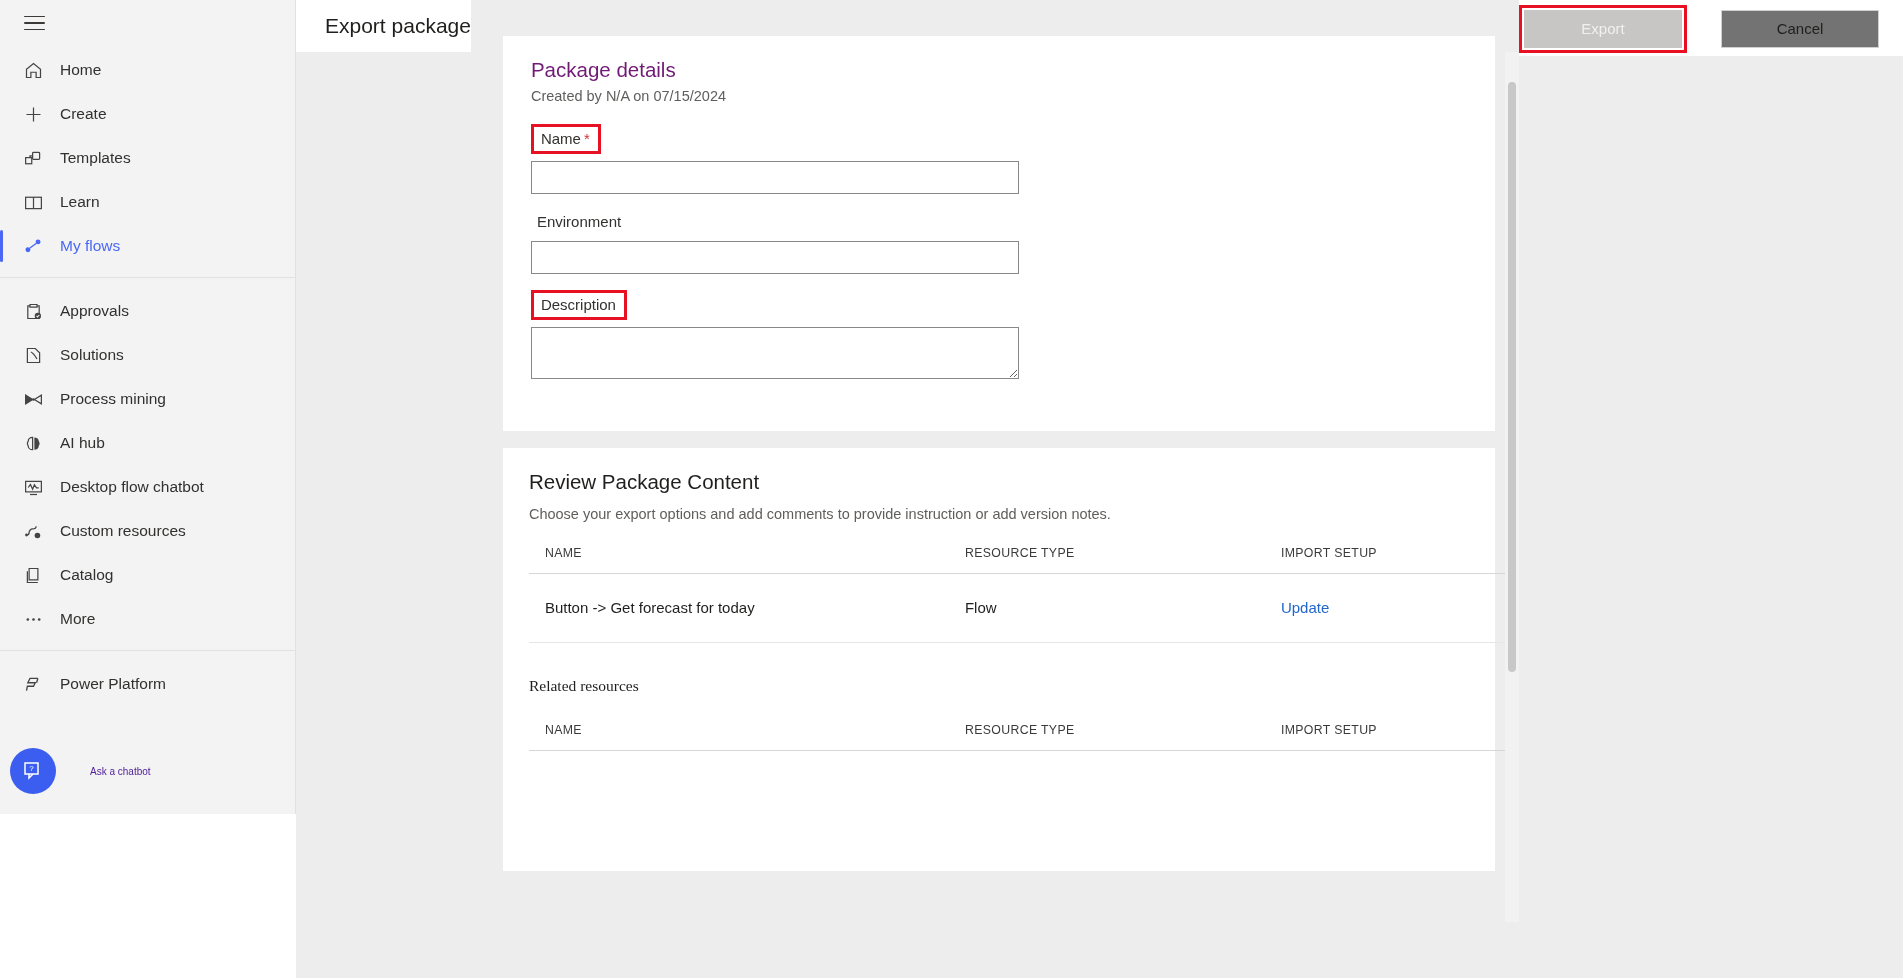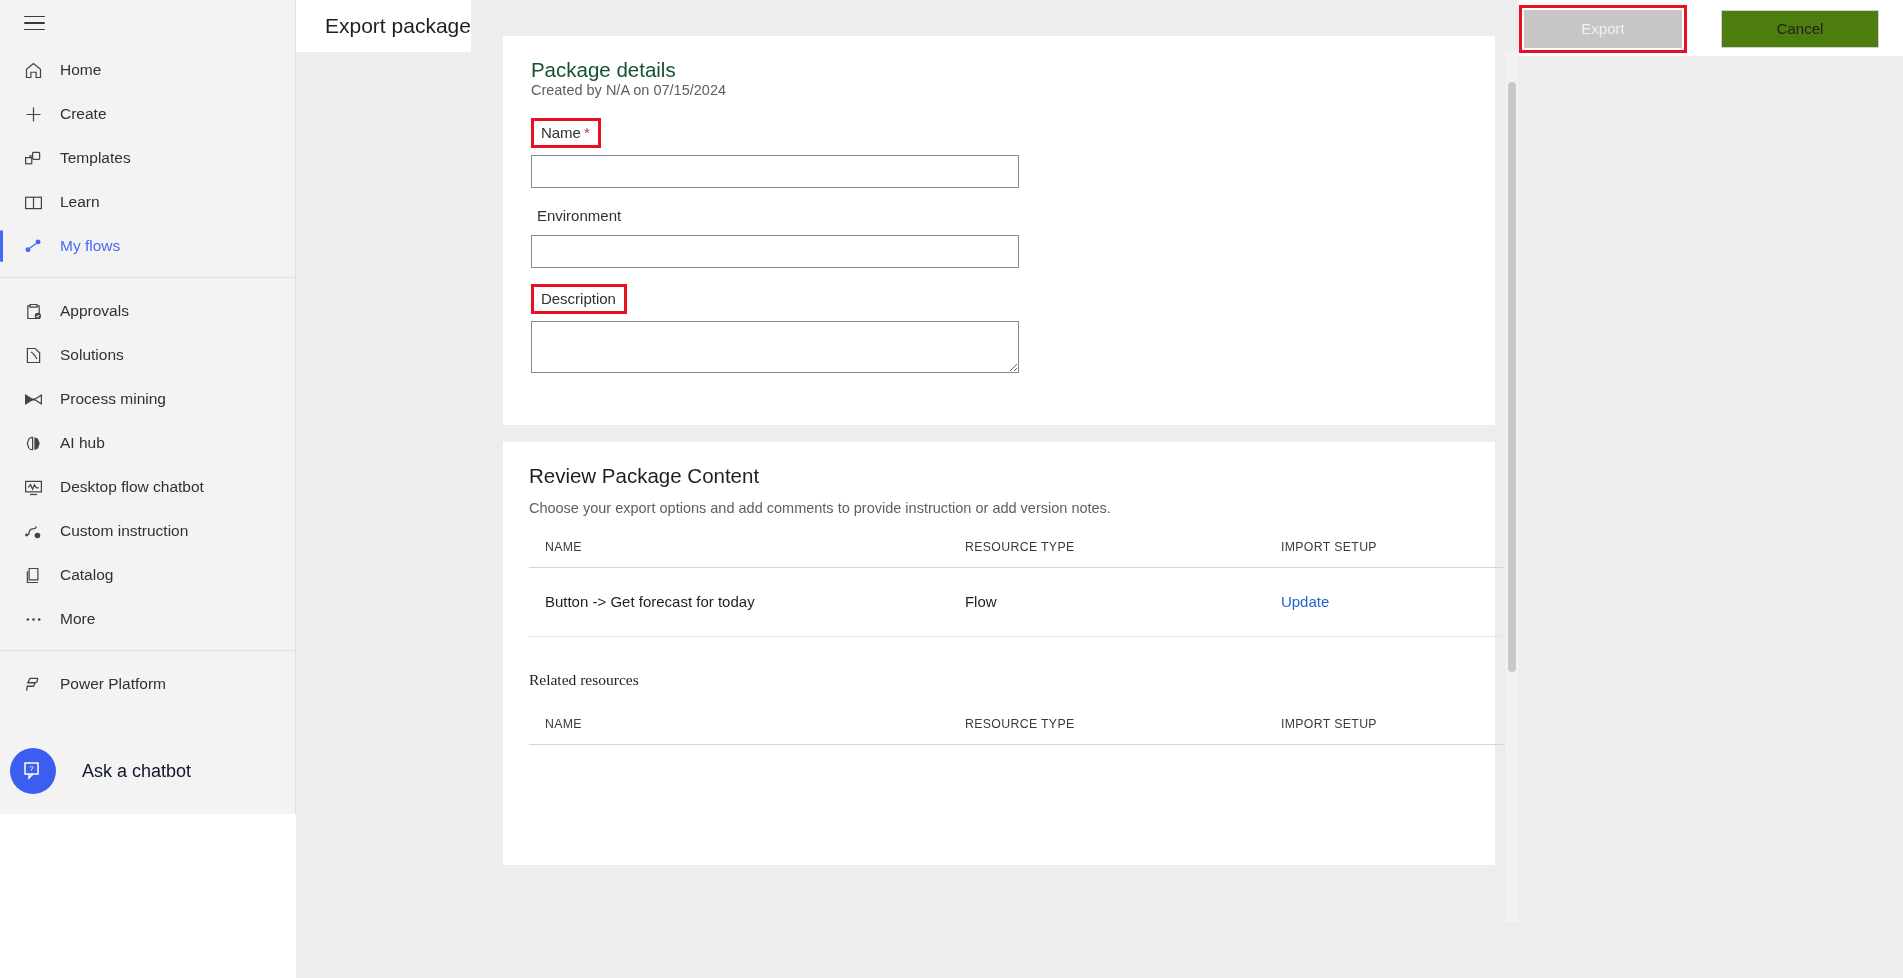--- a/index.html
+++ b/index.html
@@ -88,23 +88,23 @@
   }
   .chat-bubble {
     width: 46px; height: 46px;
     border-radius: 50%;
     background: #3b5ef0;
     display: flex; align-items: center; justify-content: center;
     cursor: pointer;
     flex: 0 0 46px;
   }
   .chat-label {
-    margin-left: 26px;
-    font-size: 18px;
-    color: #0f172a;
+    margin-left: 34px;
+    font-size: 10px;
+    color: #4c1d95;
     white-space: nowrap;
   }
 
   
   .main {
     flex: 1;
     height: 978px;
     position: relative;
     background: #ededed;
     display: flex;
@@ -136,22 +136,22 @@
 
   .card {
     background: #ffffff;
     width: 1539px;
     max-width: 100%;
   }
   .card-pad { padding: 22px 28px 36px 28px; }
 
   .section-title {
     font-size: 20.5px;
-    color: #14532d;
-    margin: 0 0 0 0;
+    color: #701a75;
+    margin: 0 0 6px 0;
     font-weight: 400;
   }
   .section-sub {
     font-size: 14.5px;
     color: #605e5c;
     margin: 0 0 20px 0;
   }
 
   .field { margin-bottom: 16px; }
   .field-label {
@@ -260,21 +260,21 @@
     gap: 0px;
     position: relative;
     z-index: 5;
   }
   .btn {
     font-family: "Liberation Sans", sans-serif;
     font-size: 15px;
     height: 38px;
     min-width: 158px;
     border: 1px solid #d2d0ce;
-    background: #4d7c0f;
+    background: #737373;
     color: #201f1e;
     cursor: pointer;
     outline: none;
   }
   .btn-primary-disabled {
     background: #c8c6c4;
     color: #f0f0f0;
     border: 1px solid #c8c6c4;
     cursor: default;
   }
@@ -431,21 +431,21 @@
       </div>
 
       <div class="nav-item">
         <span class="ico">
           <svg width="21" height="21" viewBox="0 0 24 24" fill="none" stroke="currentColor" stroke-width="1.4">
             <path d="M4 16c2 0 3-1 3-3s2-4 4-4 4-1 4-3"></path>
             <circle cx="4" cy="16" r="1.6" fill="currentColor" stroke="none"></circle>
             <circle cx="16.5" cy="16.5" r="3.2" fill="currentColor" stroke="none"></circle>
           </svg>
         </span>
-        <span class="lbl">Custom instruction</span>
+        <span class="lbl">Custom resources</span>
       </div>
 
       <div class="nav-item">
         <span class="ico">
           <svg width="21" height="21" viewBox="0 0 24 24" fill="none" stroke="currentColor" stroke-width="1.4">
             <path d="M7 4h10v13H7z"></path>
             <path d="M5 7v13h12"></path>
           </svg>
         </span>
         <span class="lbl">Catalog</span>

